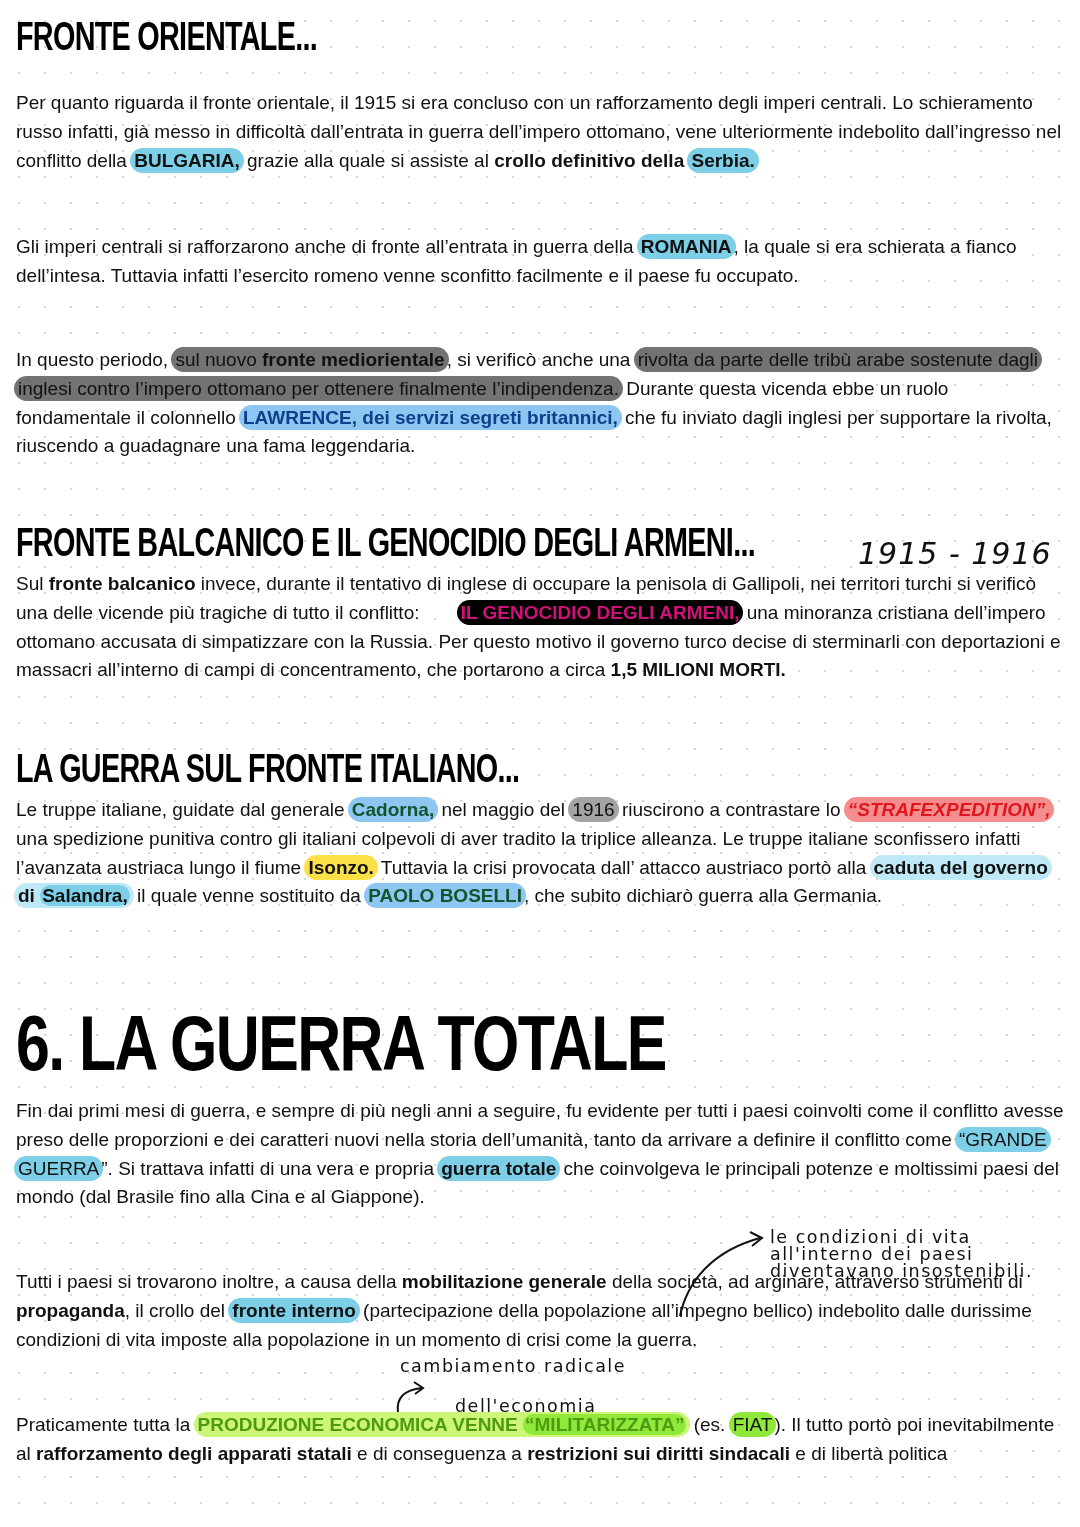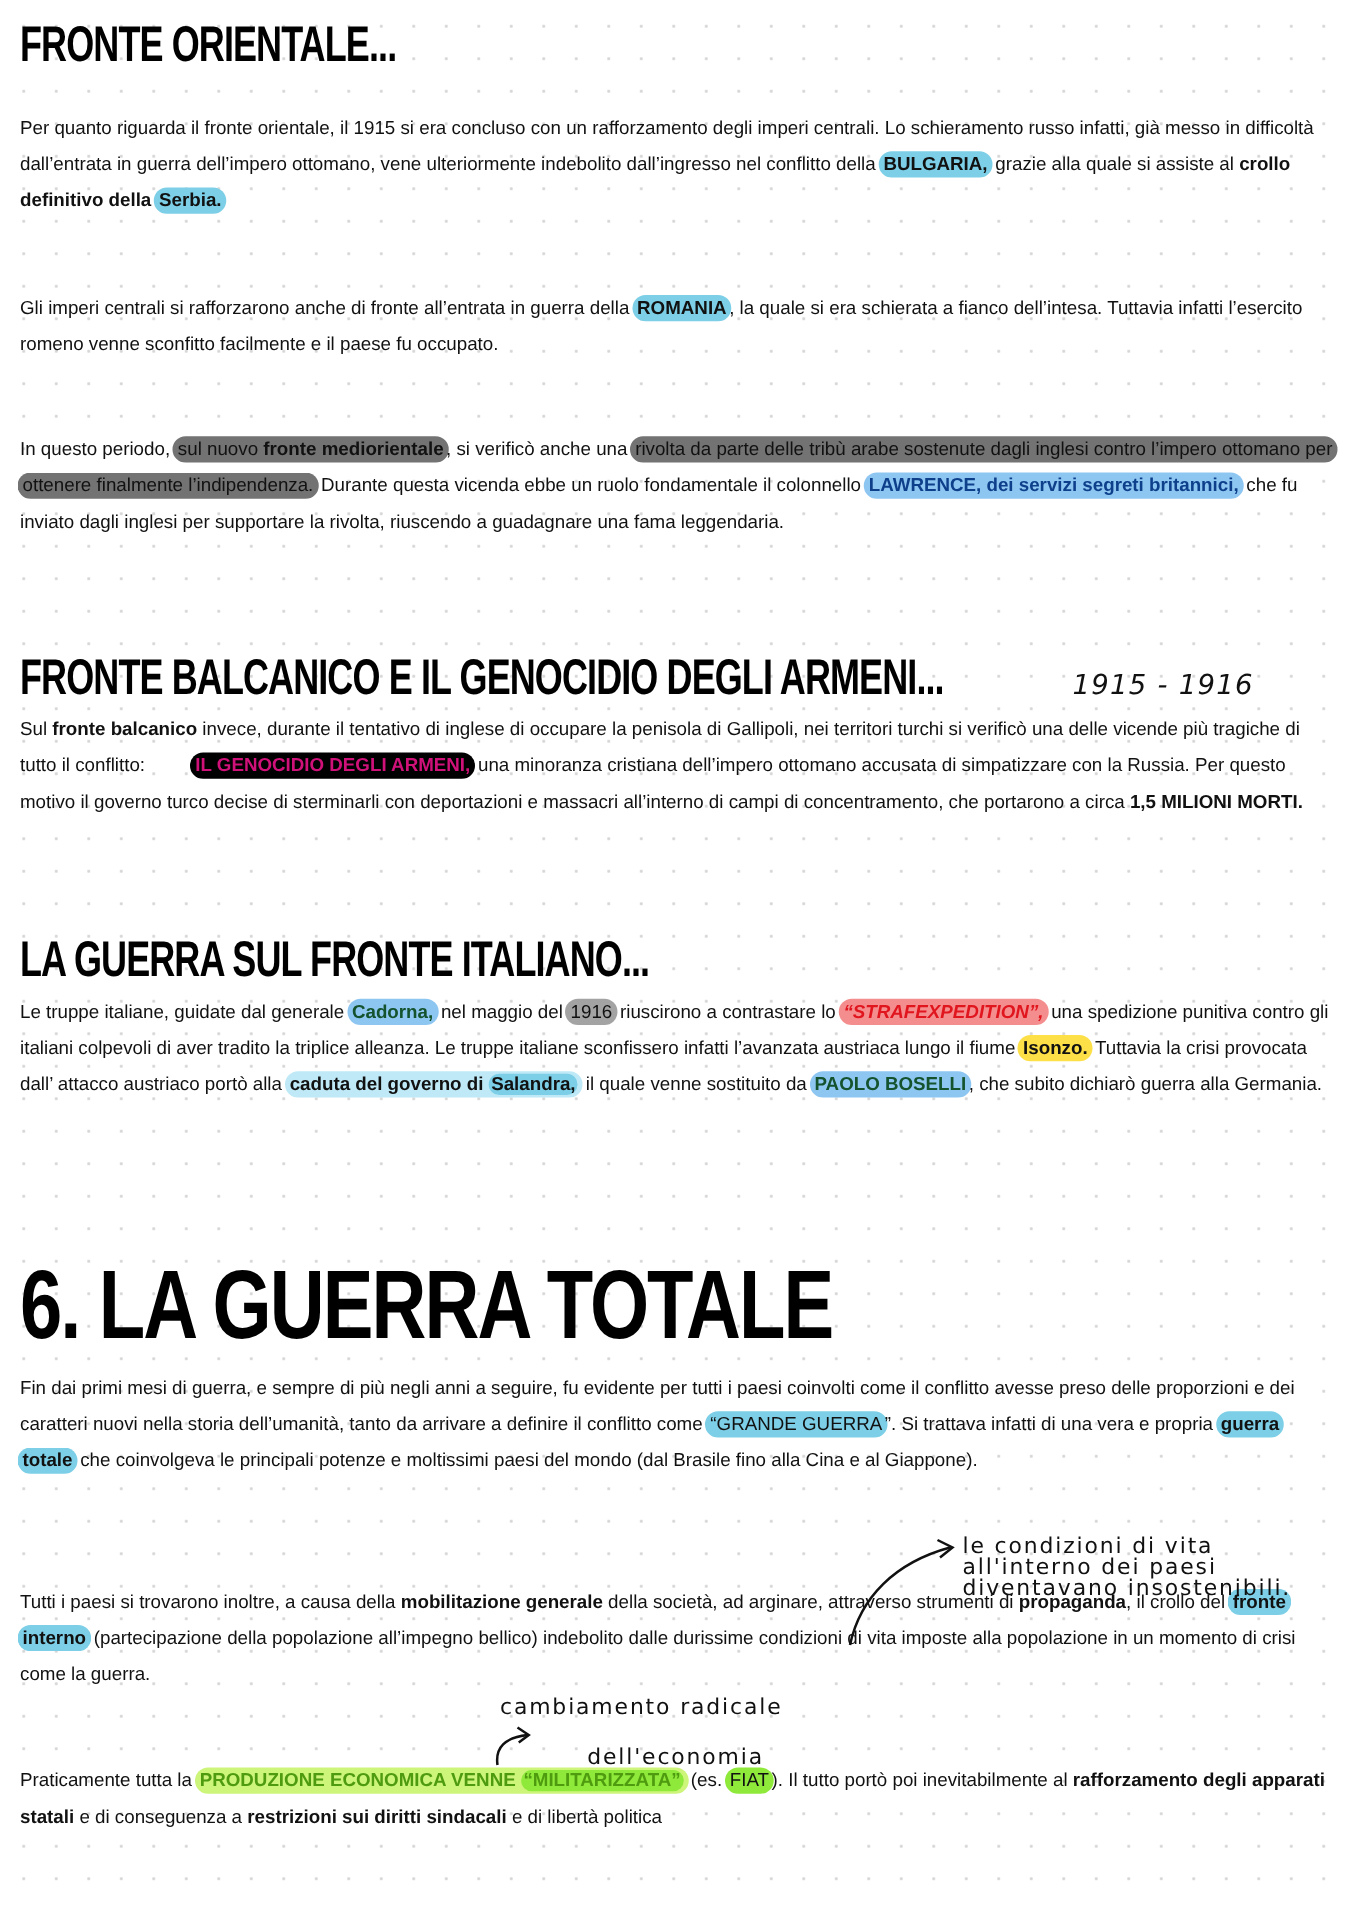--- a/index.html
+++ b/index.html
@@ -16,39 +16,39 @@
     position: absolute; left: 16px; margin: 0;
     font-family: "Liberation Sans", sans-serif; font-weight: 900;
     color: #000; letter-spacing: -1px;
     transform-origin: left top;
     white-space: nowrap;
   }
   .h-sm { font-size: 40px; transform: scaleX(0.72); }
   .h-lg { font-size: 78px; transform: scaleX(0.78); letter-spacing: -2px; }
   .para {
     position: absolute; left: 16px; width: 1050px;
-    font-size: 15px; line-height: 28.8px; margin: 0;
+    font-size: 19px; line-height: 28.8px; margin: 0;
     white-space: normal;
   }
   b { font-weight: 700; }
   .hl { border-radius: 16px; padding: 2px 4px; margin: 0 -2px; -webkit-box-decoration-break: clone; box-decoration-break: clone; }
   .hl-cyan { background: #7ccfe6; }
   .hl-cyan-light { background: #bfe9f6; }
   .hl-blue { background: #8ec6f2; color: #14532d; }
   .hl-purple { background: #737373; }
   .hl-pink { background: #000000; color: #d1117a; margin-left: 32px; }
   .hl-red { background: #f48e8e; color: #e0151e; }
   .hl-redstrong { background: #fde047; }
   .hl-yellow { background: #a3a3a3; }
   .hl-lime { background: #ccf57a; color: #4f9b10; }
   .hl-green { background: #8ee93a; }
   .date-note {
     position: absolute; left: 858px; top: 536px;
     font-family: "DejaVu Sans", sans-serif; font-style: italic;
-    font-size: 22px; color: #111; letter-spacing: 1px;
+    font-size: 30px; color: #111; letter-spacing: 1px;
   }
   .hand {
     position: absolute; font-family: "DejaVu Sans", sans-serif;
     font-size: 17.5px; line-height: 17px; color: #111;
     letter-spacing: 1.5px; font-weight: 400;
   }
   svg.arrow { position: absolute; overflow: visible; }
 </style>
 </head>
 <body>
@@ -81,20 +81,20 @@
 <div class="hand" style="left:770px; top:1213px;margin-top:16px;">
   <div>le condizioni di vita</div>
   <div>all'interno dei paesi</div>
   <div>diventavano insostenibili.</div>
 </div>
 <svg class="arrow" style="left:676px; top:1228px;" width="90" height="92">
   <path d="M4 88 C 12 50, 40 22, 84 10" fill="none" stroke="#111" stroke-width="2"></path>
   <path d="M74 4 L86 10 L76 18" fill="none" stroke="#111" stroke-width="2"></path>
 </svg>
 
-<div class="hand" style="left:400px; top:1358px;text-align:center;">
+<div class="hand" style="left:400px; top:1358px;">
   <div>cambiamento radicale</div>
   <div style="padding-left:55px;margin-top:23px;">dell'economia</div>
 </div>
 <svg class="arrow" style="left:392px; top:1380px;" width="40" height="36">
   <path d="M6 32 C 4 18, 12 10, 30 8" fill="none" stroke="#111" stroke-width="2"></path>
   <path d="M22 2 L31 8 L23 14" fill="none" stroke="#111" stroke-width="2"></path>
 </svg>
 
 </body></html>

